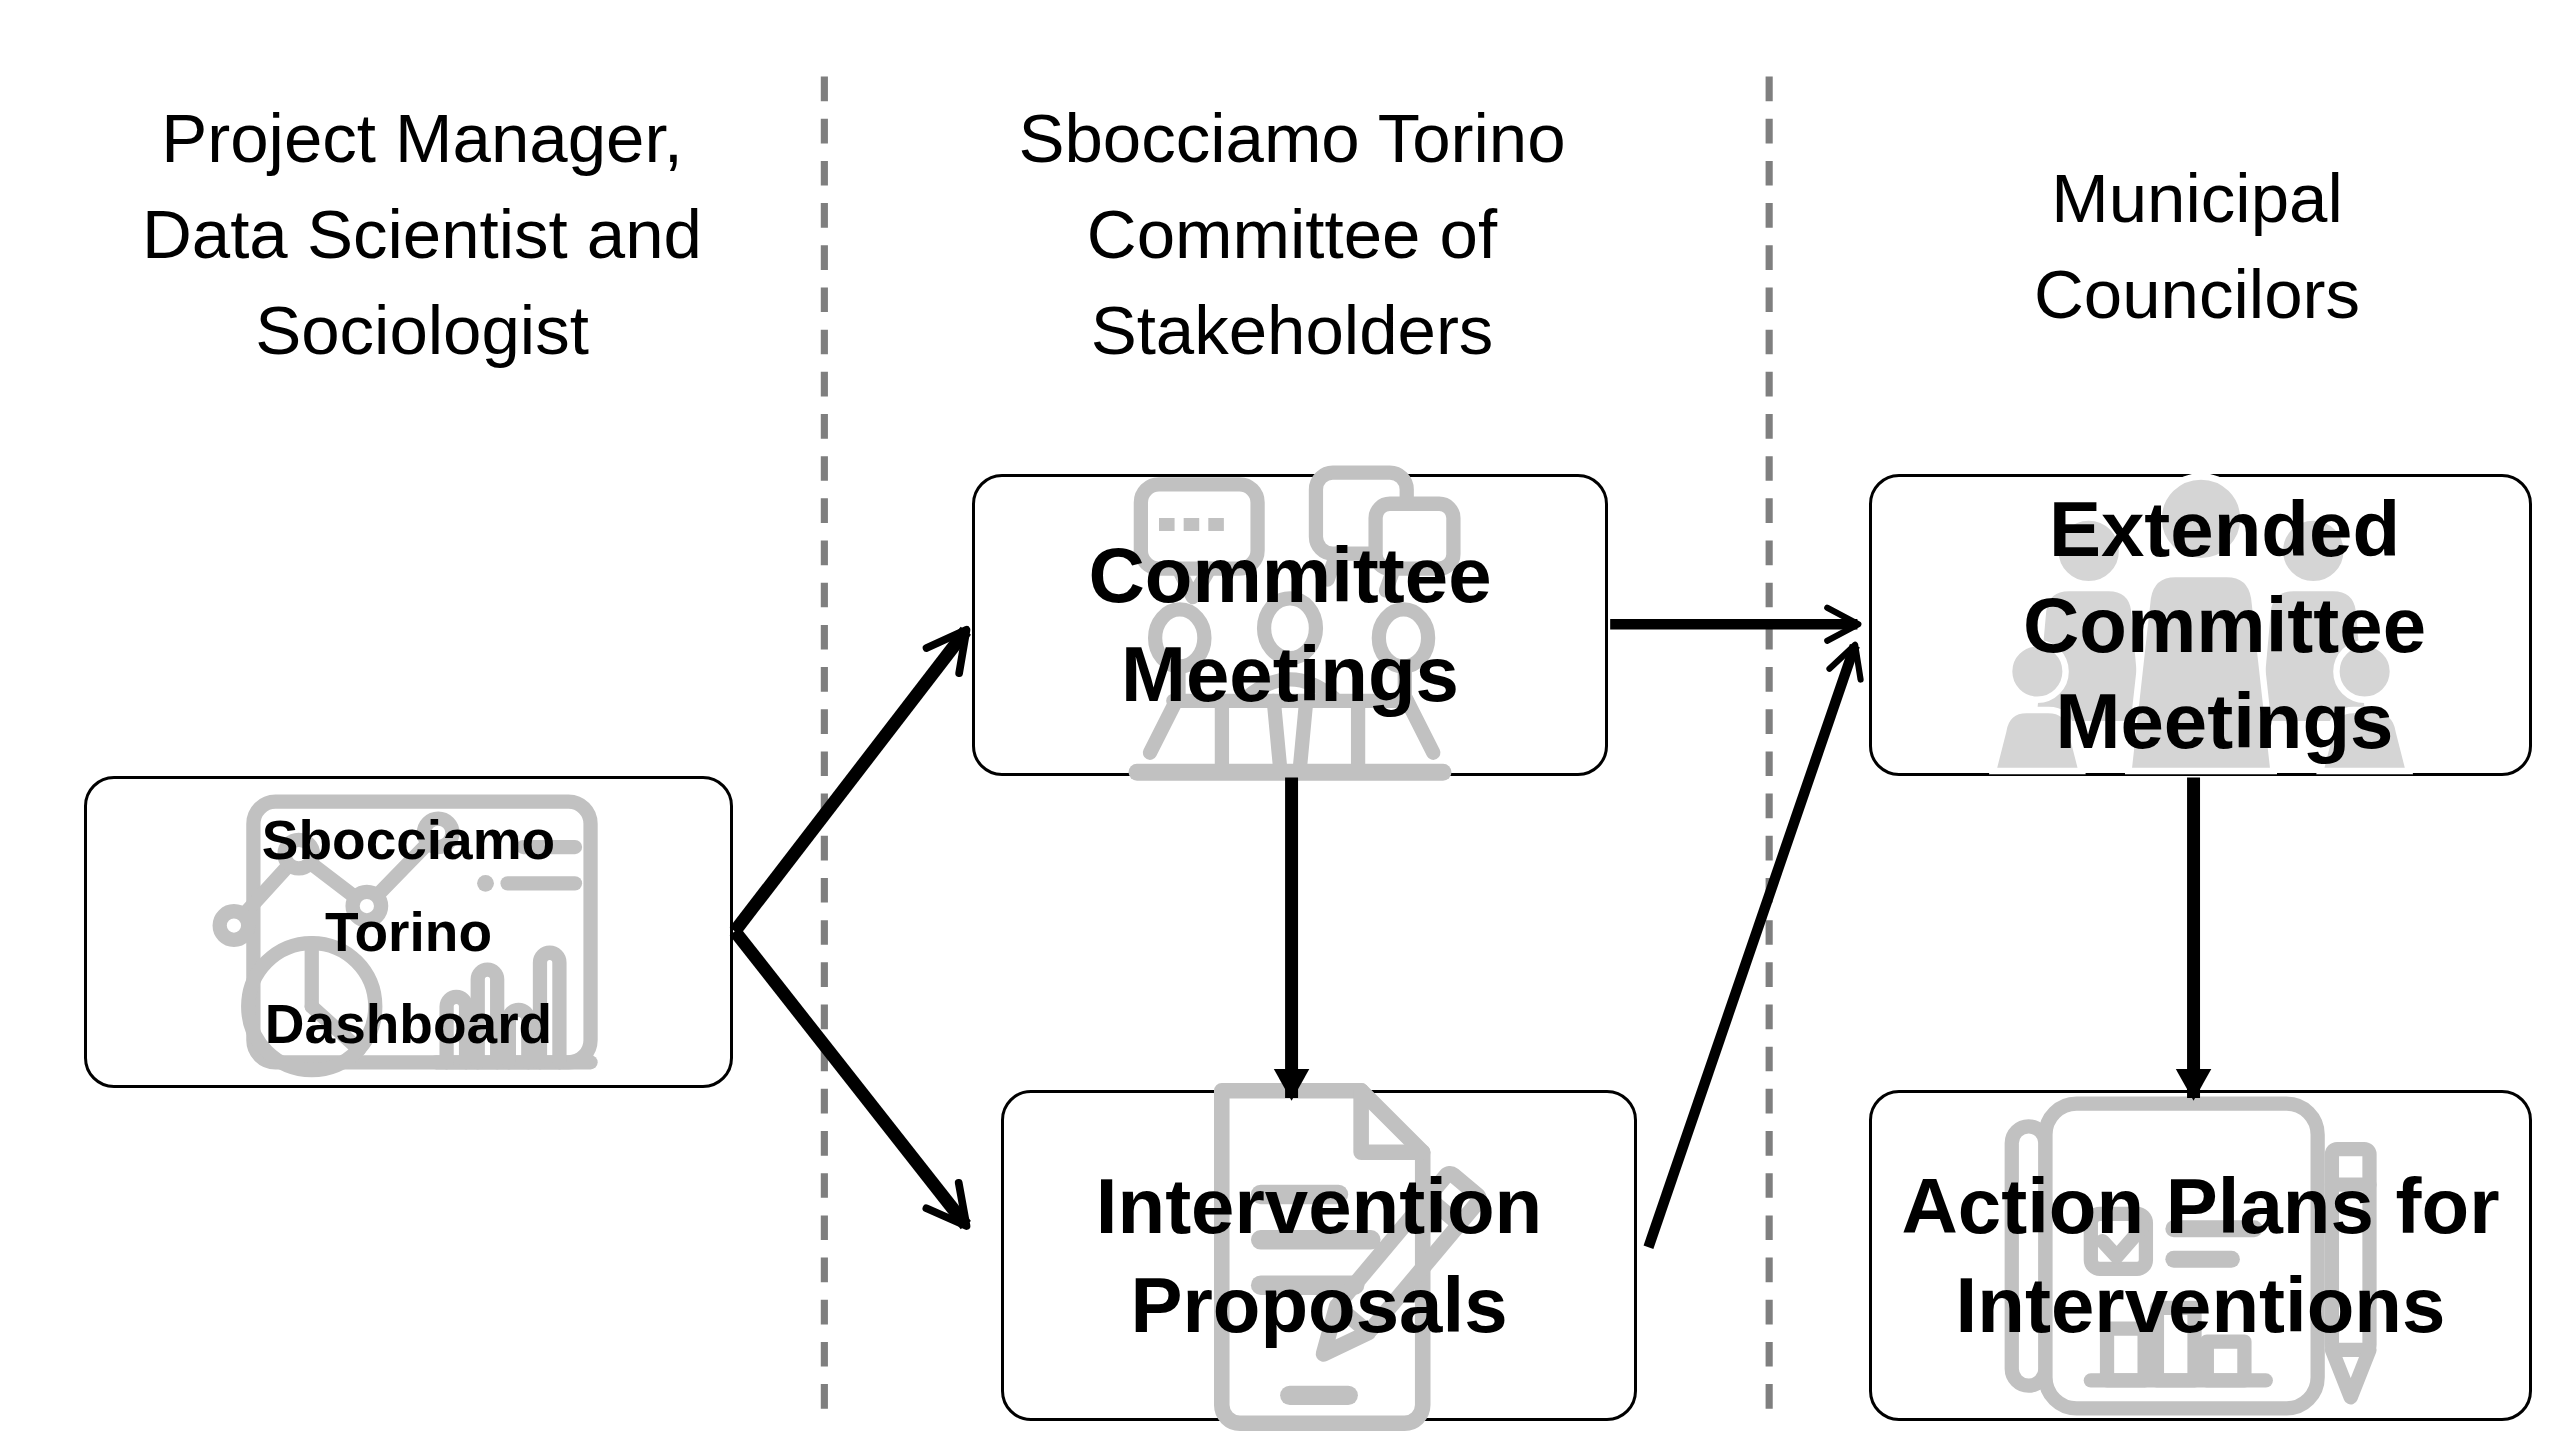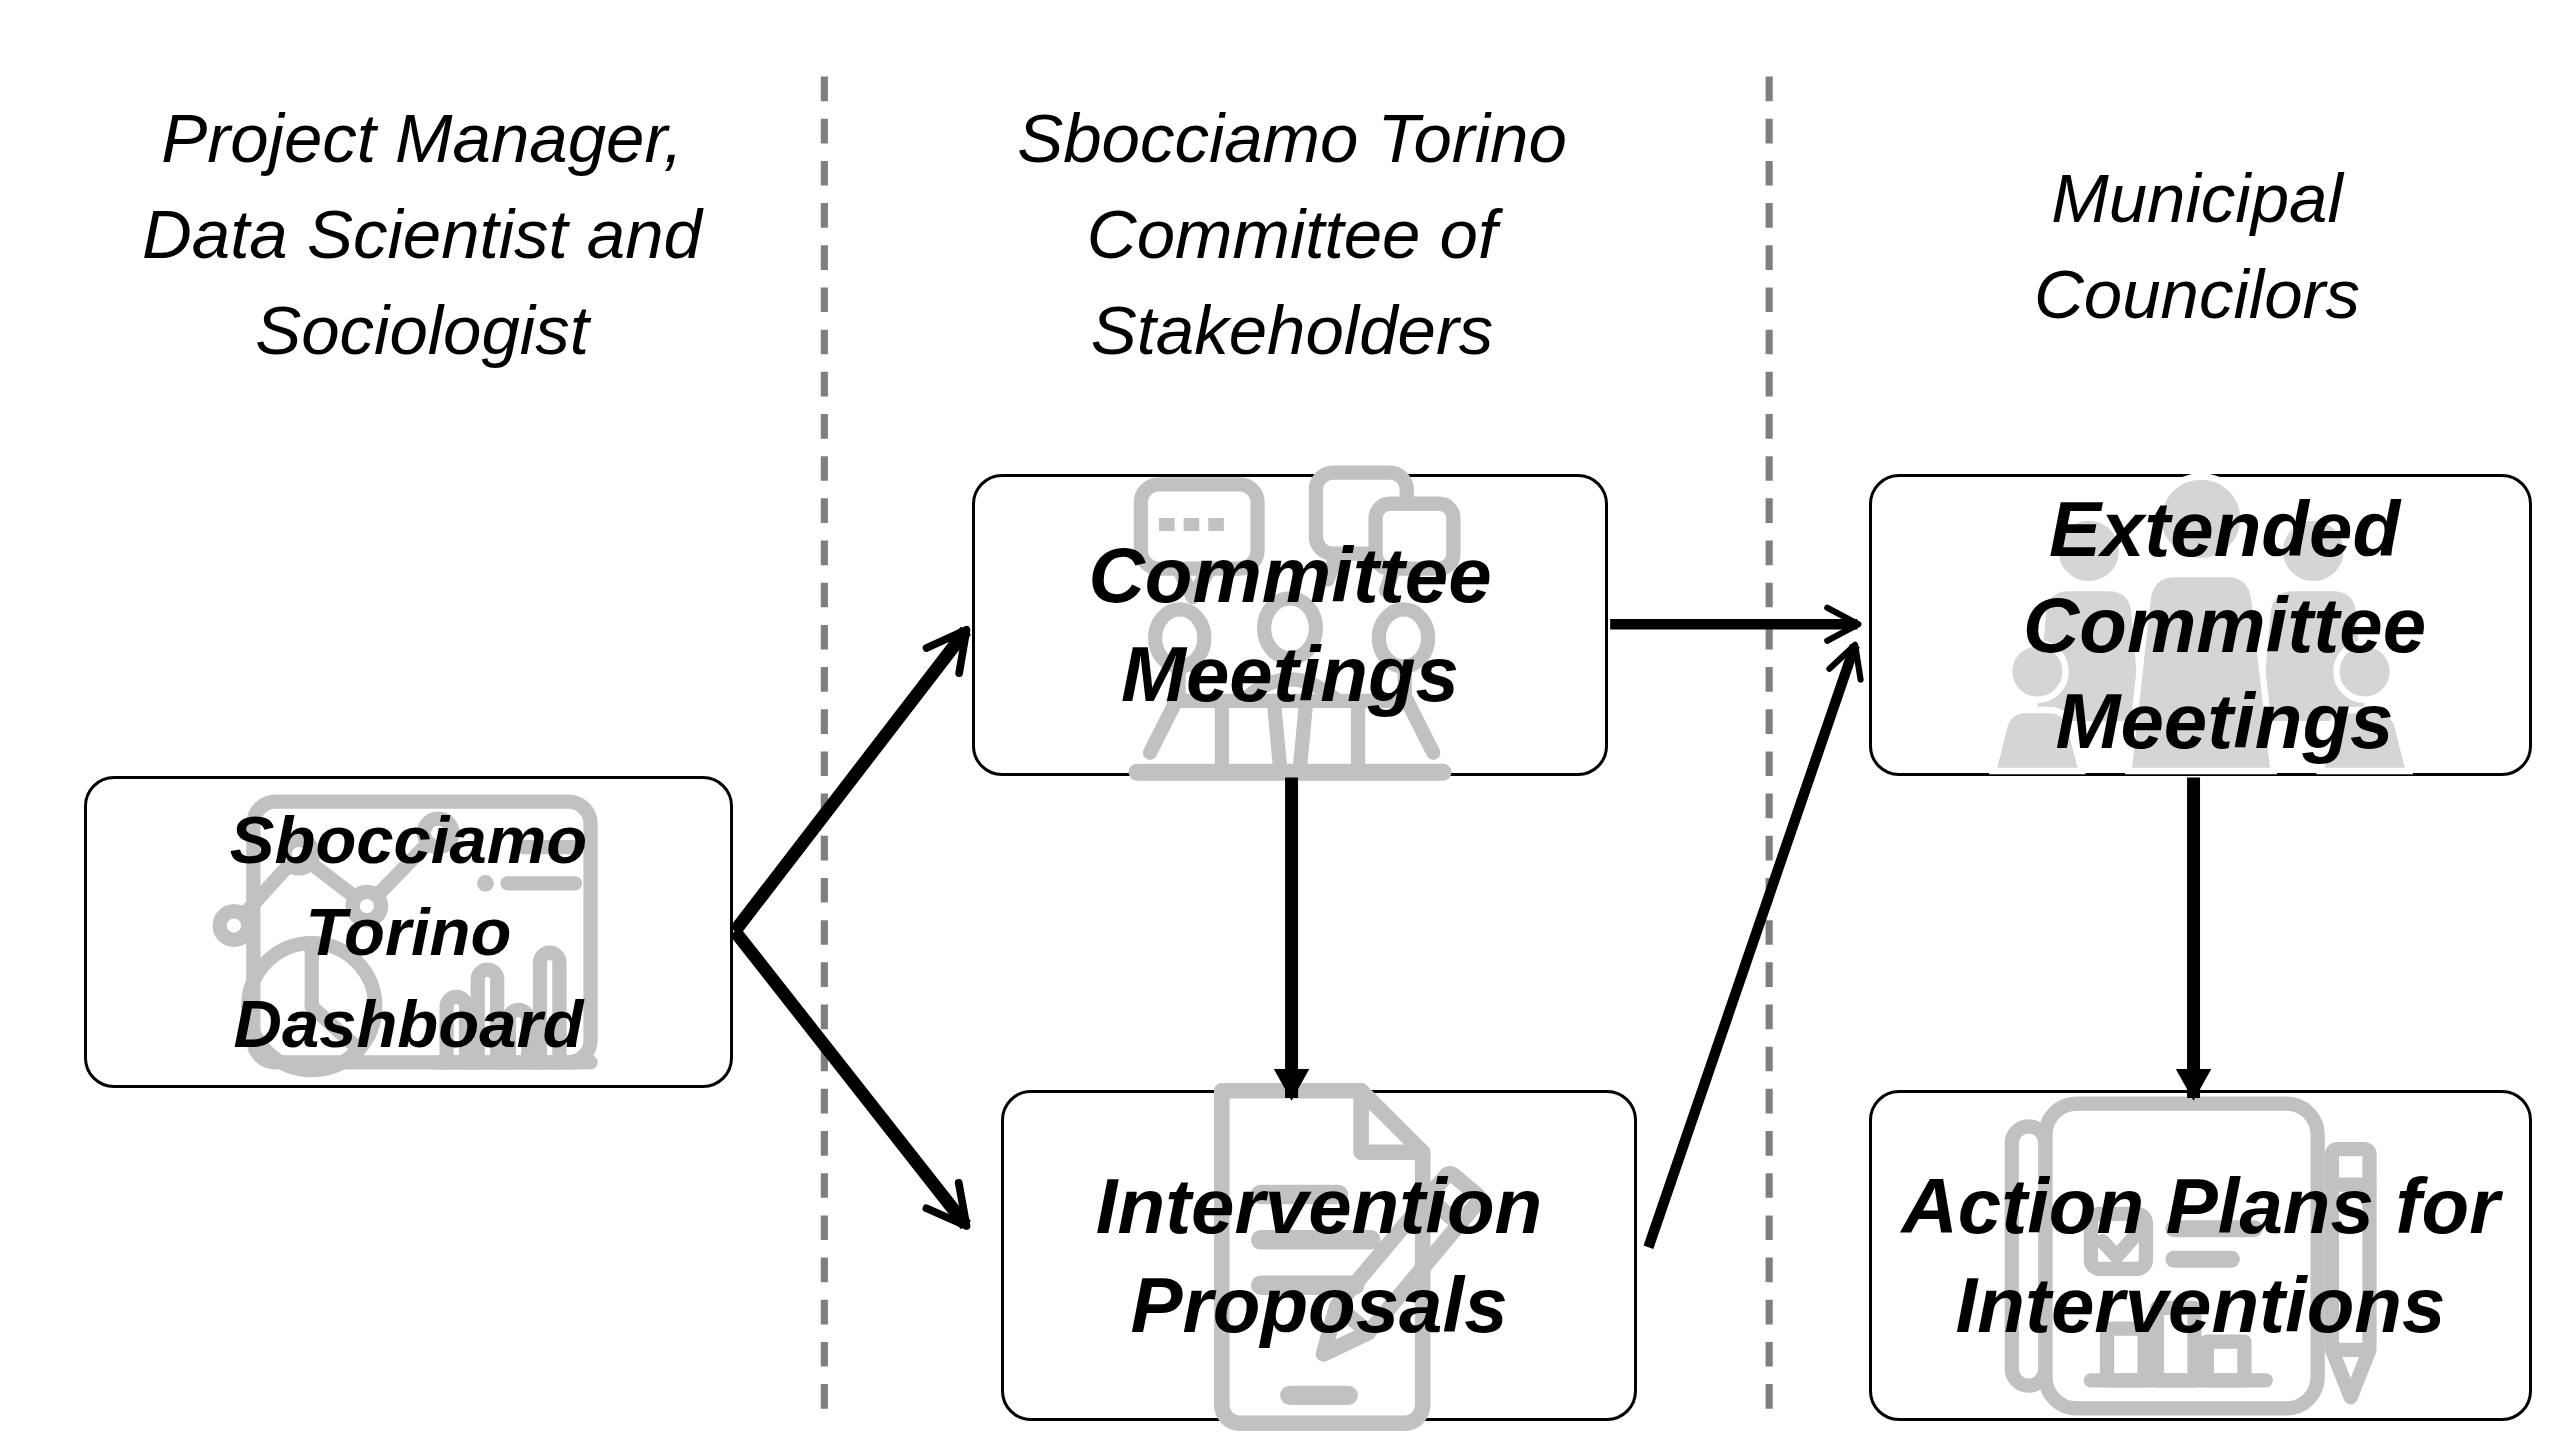--- a/index.html
+++ b/index.html
@@ -1,40 +1,39 @@
 <!DOCTYPE html>
 <html style="font-size:10.4px"><head>
 <meta charset="utf-8">
 <style>
   html,body{margin:0;padding:0;background:#ffffff;}
   #canvas{
     position:relative;width:2576px;height:1449px;background:#ffffff;
     font-family:"Liberation Sans","DejaVu Sans",sans-serif;color:#000;
     overflow:hidden;
-    font-style:italic;
   }
   .col-header{
     position:absolute;transform:translateX(-50%);
     text-align:center;white-space:pre-line;
     font-size:69px;line-height:96px;font-weight:400;color:#000;
   }
   #h1{left:422px;top:91px;width:811px;}
   #h2{left:1292px;top:91px;width:909px;}
   #h3{left:2197px;top:151px;width:746px;}
   .node{
     position:absolute;box-sizing:border-box;background:#ffffff;
     border:3.9px solid #000;border-radius:30px;
     display:flex;align-items:center;justify-content:center;
   }
   .node .label{
     position:relative;z-index:2;text-align:center;white-space:pre-line;
     font-weight:800;font-size:78px;line-height:99px;color:#000;
   }
   #node-dashboard{left:84px;top:776px;width:649px;height:312px;}
-  #node-dashboard .label{font-size:67px;line-height:92px;}
+  #node-dashboard .label{font-size:55px;line-height:92px;}
   #node-committee{left:972px;top:474px;width:636px;height:302px;}
   #node-intervention{left:972px;top:1090px;width:636px;height:331px;margin-left:29px;}
   #node-extended{left:1869px;top:474px;width:663px;height:302px;padding-left:48px;}
   #node-extended .label{line-height:96px;}
   #node-action{left:1869px;top:1090px;width:663px;height:331px;}
   .icon{
     position:absolute;z-index:1;left:50%;top:50%;
     transform:translate(-50%,-50%);overflow:visible;
   }
   #overlay{

